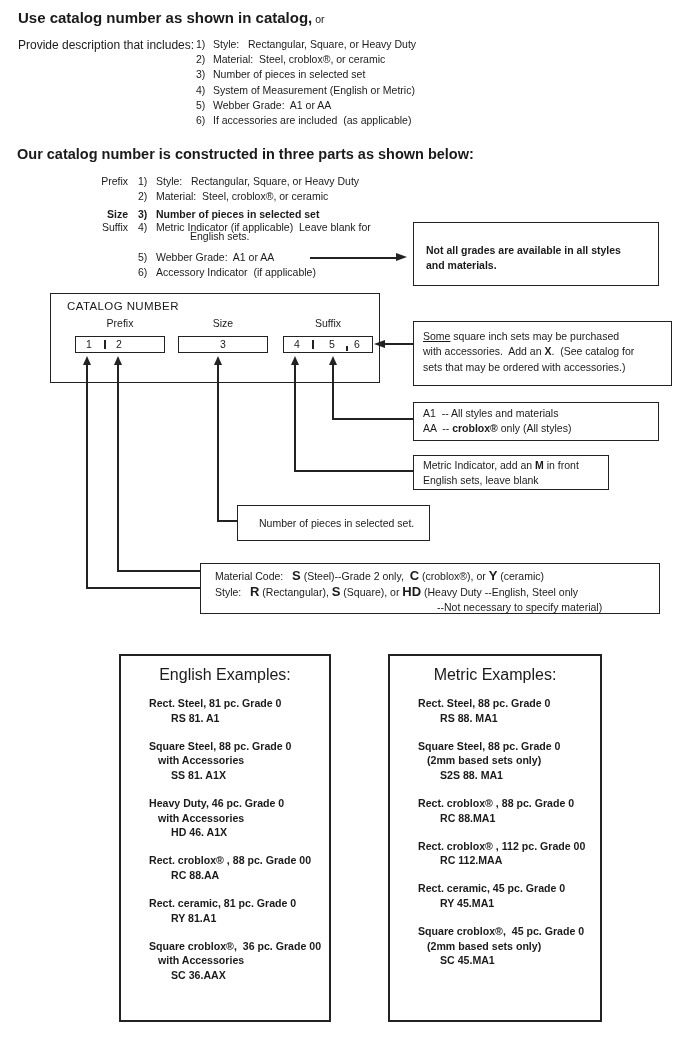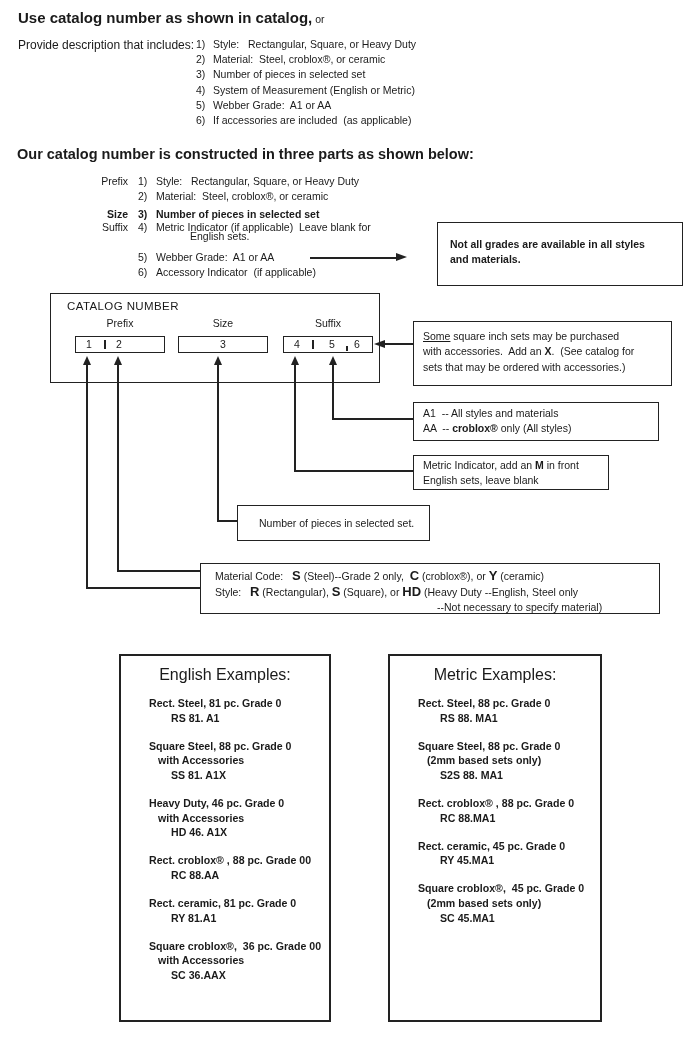--- a/index.html
+++ b/index.html
@@ -70,21 +70,21 @@
 <div class="prow" style="top:190.2px;"><span class="plabel"></span><span class="pnum">2)</span><span>Material:  Steel, croblox®, or ceramic</span></div>
 <div class="prow" style="top:208px;font-weight:bold;"><span class="plabel">Size</span><span class="pnum">3)</span><span>Number of pieces in selected set</span></div>
 <div class="prow" style="top:220.6px;"><span class="plabel">Suffix</span><span class="pnum">4)</span><span>Metric Indicator (if applicable)  Leave blank for</span></div>
 <div class="prow" style="top:230px;"><span class="plabel"></span><span class="pnum"></span><span class="indent">English sets.</span></div>
 <div class="prow" style="top:251px;"><span class="plabel"></span><span class="pnum">5)</span><span>Webber Grade:  A1 or AA</span></div>
 <div class="prow" style="top:266.2px;"><span class="plabel"></span><span class="pnum">6)</span><span>Accessory Indicator  (if applicable)</span></div>
 
 <div class="hline" style="left:310px; top:257px; width:88px;"></div>
 <div class="tri-right" style="left:396px; top:253.2px;"></div>
 
-<div class="box" style="left:413px; top:222px; width:246px; height:64px; padding:14px 8px 0 12px;margin-left:24px;">
+<div class="box" style="left:413px; top:222px; width:246px; height:64px; padding:20px 8px 0 12px;">
   <div class="callout bb">Not all grades are available in all styles</div>
   <div class="callout bb">and materials.</div>
 </div>
 
 <div class="box" style="left:50px; top:293px; width:330px; height:90px;"></div>
 <div class="abs" style="left:67px; top:300px; font-size:11.5px; letter-spacing:0.4px;">CATALOG NUMBER</div>
 <div class="dlabel" style="left:90px;  top:317px;">Prefix</div>
 <div class="dlabel" style="left:193px; top:317px;">Size</div>
 <div class="dlabel" style="left:298px; top:317px;">Suffix</div>
 
@@ -196,20 +196,24 @@
     <div class="entry">
       <div class="exline">Square Steel, 88 pc. Grade 0</div>
       <div class="exline ind1">(2mm based sets only)</div>
       <div class="exline ind2">S2S 88. MA1</div>
     </div>
     <div class="entry">
       <div class="exline">Rect. croblox® , 88 pc. Grade 0</div>
       <div class="exline ind2">RC 88.MA1</div>
     </div>
     <div class="entry">
+      <div class="exline">Rect. croblox® , 112 pc. Grade 00</div>
+      <div class="exline ind2">RC 112.MAA</div>
+    </div>
+    <div class="entry">
       <div class="exline">Rect. ceramic, 45 pc. Grade 0</div>
       <div class="exline ind2">RY 45.MA1</div>
     </div>
     <div class="entry">
       <div class="exline">Square croblox®,  45 pc. Grade 0</div>
       <div class="exline ind1">(2mm based sets only)</div>
       <div class="exline ind2">SC 45.MA1</div>
     </div>
   </div>
 </div>

